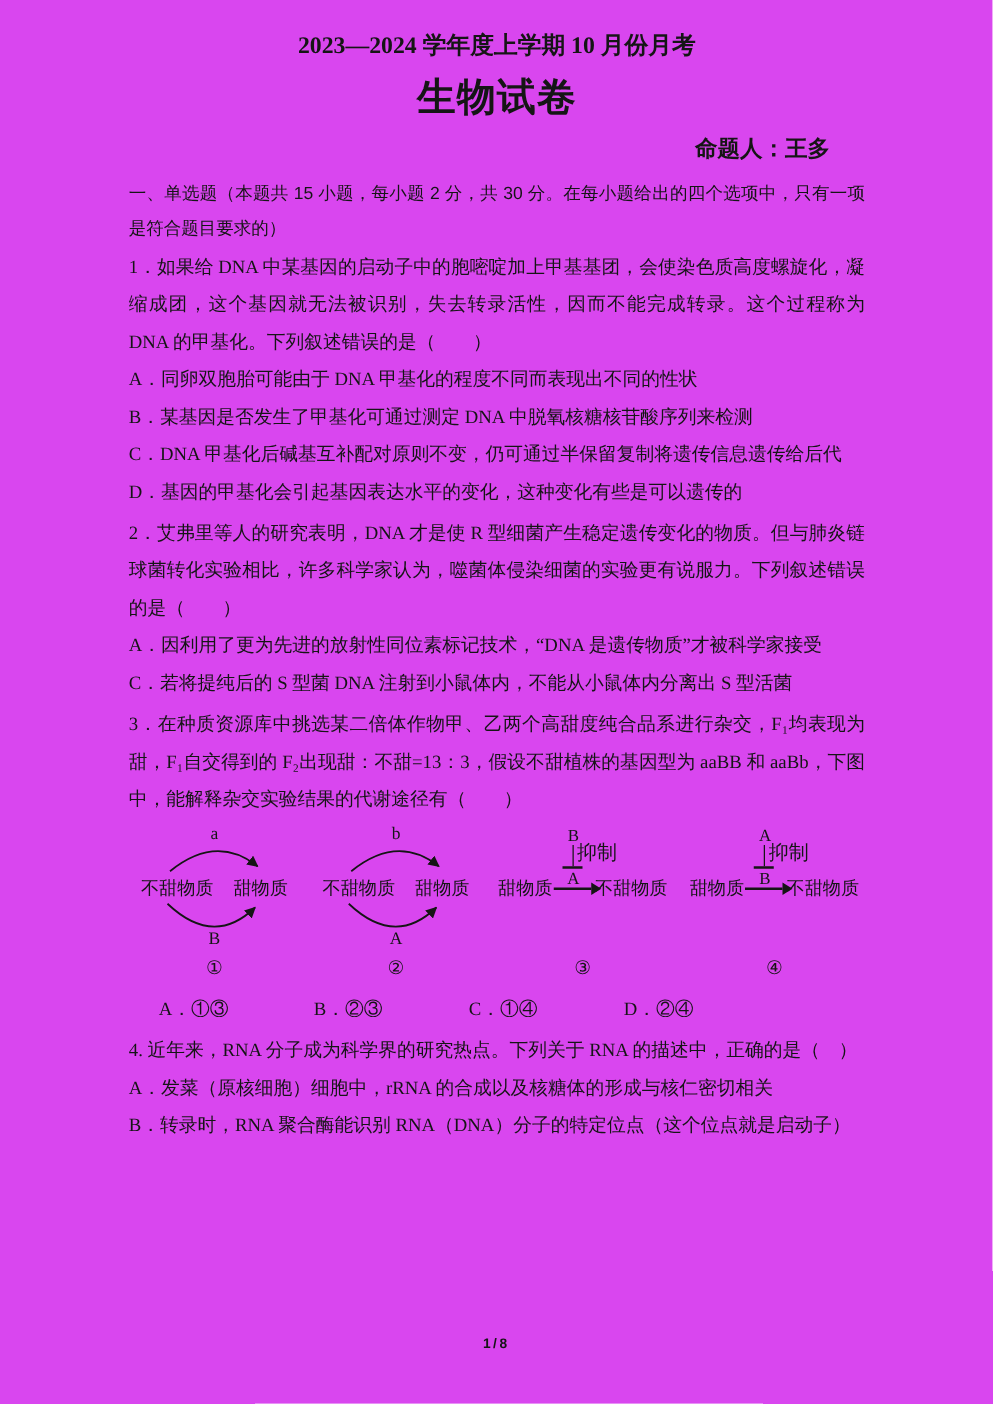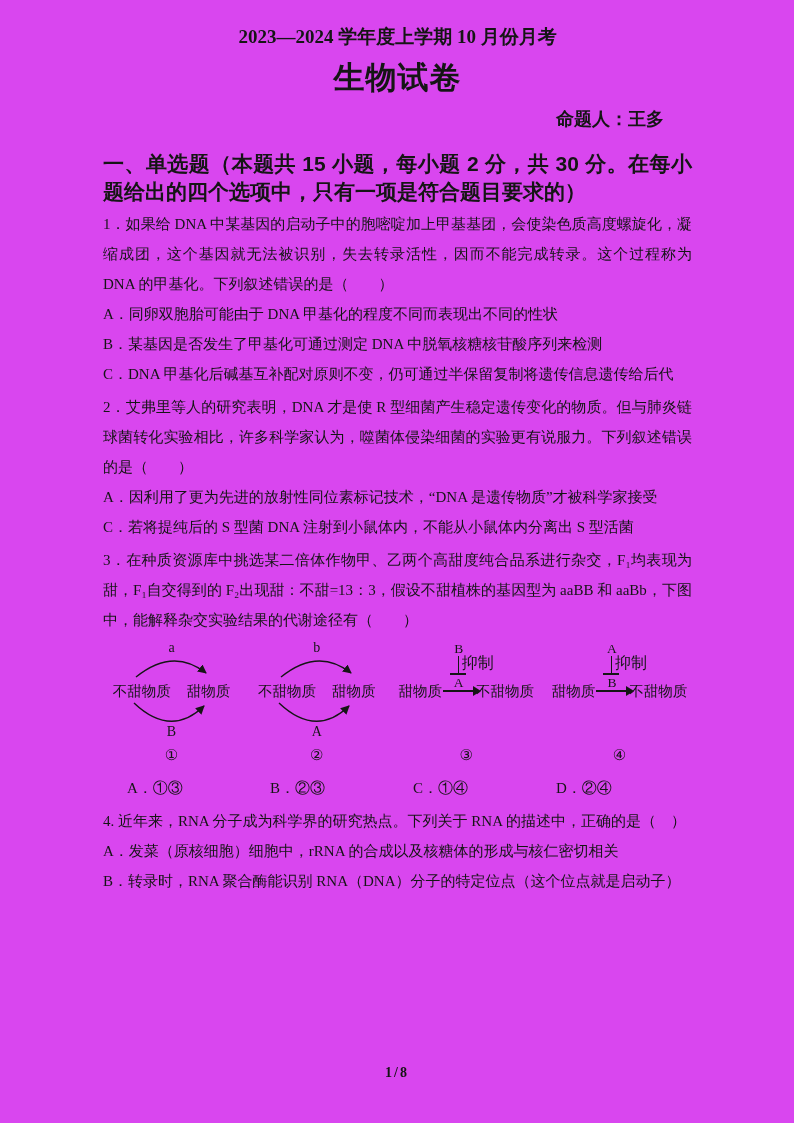--- a/index.html
+++ b/index.html
@@ -8,22 +8,22 @@
           box-sizing:border-box; padding:24px 102px 0 103px; overflow:hidden; }
 
   .session { text-align:center; font-weight:bold; font-size:19px; line-height:26px; }
   .subject { text-align:center; font-weight:bold; font-size:31px; line-height:40px;
              margin:8px 0 0; letter-spacing:1px;
              font-family:"Liberation Sans","DejaVu Sans",sans-serif; }
   .author  { text-align:right; font-weight:bold; font-size:18px; line-height:26px;
              margin-top:8px; padding-right:28px; }
 
   .section-heading { font-family:"Liberation Sans","DejaVu Sans",sans-serif;
-                     font-weight:bold; font-size:21px; line-height:28px;
-                     margin-top:18px; text-align:justify; }
+                     font-weight:normal; font-size:14px; line-height:28px;
+                     margin-top:8px; text-align:justify; }
 
   .line { font-size:15px; line-height:30px; margin:0; text-align:justify; }
   .stem { margin-top:3px; }
 
   
   .diagram { display:flex; justify-content:space-between; margin:6px 0 0; }
   .pw-body { position:relative; height:100px; }
   .pw-cycle .pw-body { width:137px; }
   .pw-inh   .pw-body { width:145px; }
   .words { position:absolute; top:40px; left:0; right:0; display:flex;
@@ -42,26 +42,26 @@
   .inh-bar   { position:absolute; top:32px; left:-9px; width:16px; height:1.5px; background:#151515; }
   .inh-label { position:absolute; top:14px; left:3px; font-size:16px; line-height:16px; white-space:nowrap; }
   .inh-letter-arrow { position:absolute; top:35px; left:0; transform:translateX(-50%);
                       font-size:13.5px; line-height:13px; }
   .harrow { position:relative; width:30px; height:1.5px; background:#151515; margin:0 3px 0 1px; flex:none; }
   .harrow::after { content:""; position:absolute; right:-8px; top:-4.2px;
                    border-left:8px solid #151515; border-top:5px solid transparent;
                    border-bottom:5px solid transparent; }
   .pw-num { text-align:center; font-size:15px; line-height:20px; margin-top:4px; }
 
-  .choice-row { display:flex; font-size:15px; line-height:30px; margin-top:8px; padding-left:24px;gap:19px; }
+  .choice-row { display:flex; font-size:15px; line-height:30px; margin-top:8px; padding-left:24px; }
   .choice { width:124px; flex:none; }
 
   .footer { position:absolute; left:0; right:0; bottom:42px; text-align:center;
-            font-family:Liberation Serif, serif; font-weight:bold;
-            font-size:14px; letter-spacing:2px; }
+            font-family:Liberation Sans, sans-serif; font-weight:bold;
+            font-size:11px; letter-spacing:2px; }
 </style>
 </head>
 <body>
 
 <svg width="0" height="0" style="position:absolute">
   <defs>
     <marker id="arrowhead" markerWidth="10" markerHeight="9" refX="8" refY="4.5" orient="auto" markerUnits="userSpaceOnUse">
       <path d="M0,0 L9,4.5 L0,9 z" fill="#151515"></path>
     </marker>
   </defs>
@@ -72,20 +72,21 @@
   <div class="session">2023—2024 学年度上学期 10 月份月考</div>
   <h1 class="subject">生物试卷</h1>
   <div class="author">命题人：王多</div>
 
   <div class="section-heading">一、单选题（本题共 15 小题，每小题 2 分，共 30 分。在每小题给出的四个选项中，只有一项是符合题目要求的）</div>
 
   <p class="line stem">1．如果给 DNA 中某基因的启动子中的胞嘧啶加上甲基基团，会使染色质高度螺旋化，凝缩成团，这个基因就无法被识别，失去转录活性，因而不能完成转录。这个过程称为 DNA 的甲基化。下列叙述错误的是（　　）</p>
   <p class="line">A．同卵双胞胎可能由于 DNA 甲基化的程度不同而表现出不同的性状</p>
   <p class="line">B．某基因是否发生了甲基化可通过测定 DNA 中脱氧核糖核苷酸序列来检测</p>
   <p class="line">C．DNA 甲基化后碱基互补配对原则不变，仍可通过半保留复制将遗传信息遗传给后代</p>
+  <p class="line">D．基因的甲基化会引起基因表达水平的变化，这种变化有些是可以遗传的</p>
 
   <p class="line stem">2．艾弗里等人的研究表明，DNA 才是使 R 型细菌产生稳定遗传变化的物质。但与肺炎链球菌转化实验相比，许多科学家认为，噬菌体侵染细菌的实验更有说服力。下列叙述错误的是（　　）</p>
   <p class="line">A．因利用了更为先进的放射性同位素标记技术，“DNA 是遗传物质”才被科学家接受</p>
   <p class="line">C．若将提纯后的 S 型菌 DNA 注射到小鼠体内，不能从小鼠体内分离出 S 型活菌</p>
 
   <p class="line stem">3．在种质资源库中挑选某二倍体作物甲、乙两个高甜度纯合品系进行杂交，F₁均表现为甜，F₁自交得到的 F₂出现甜：不甜=13：3，假设不甜植株的基因型为 aaBB 和 aaBb，下图中，能解释杂交实验结果的代谢途径有（　　）</p>
 
   <div class="diagram">
 
     <div class="pw pw-cycle">

